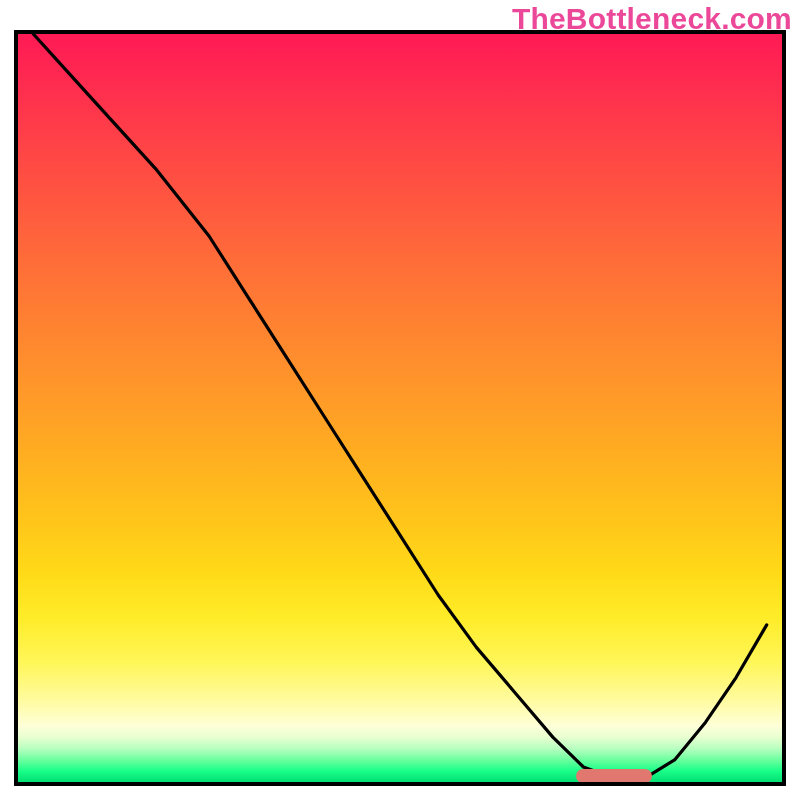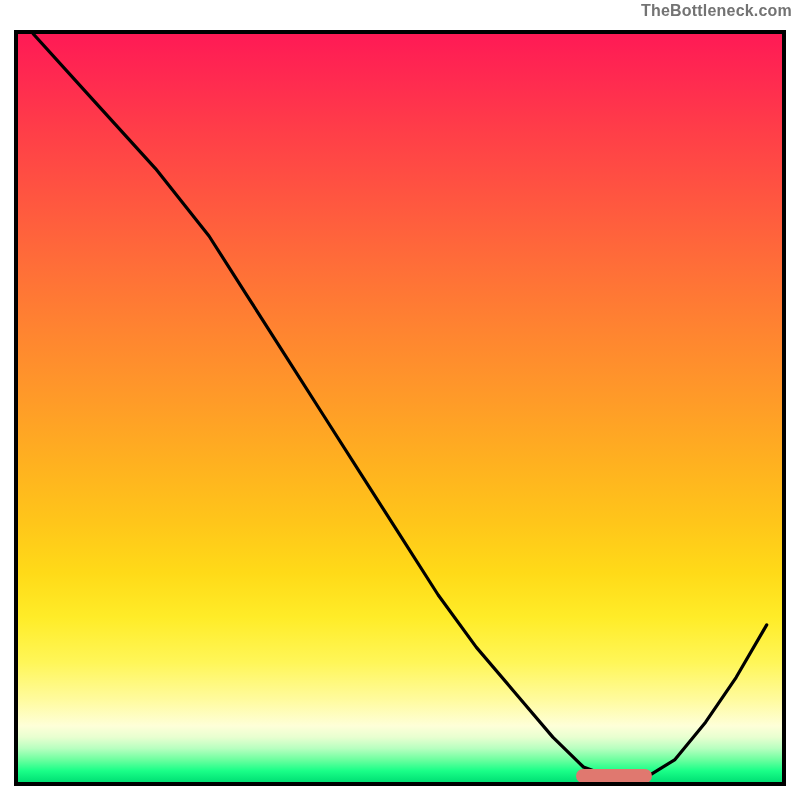--- a/index.html
+++ b/index.html
@@ -13,23 +13,23 @@
   }
   .wrap {
     position: relative;
     width: 800px;
     height: 800px;
   }
   .watermark {
     position: absolute;
     top: 2px;
     right: 8px;
-    font-size: 16px;
+    font-size: 30px;
     font-weight: 600;
-    color: #737373;
+    color: #ec4899;
     letter-spacing: 0.2px;
   }
   .plot {
     position: absolute;
     left: 14px;
     top: 30px;
     width: 772px;
     height: 756px;
     border: 4px solid #000;
     box-sizing: border-box;

